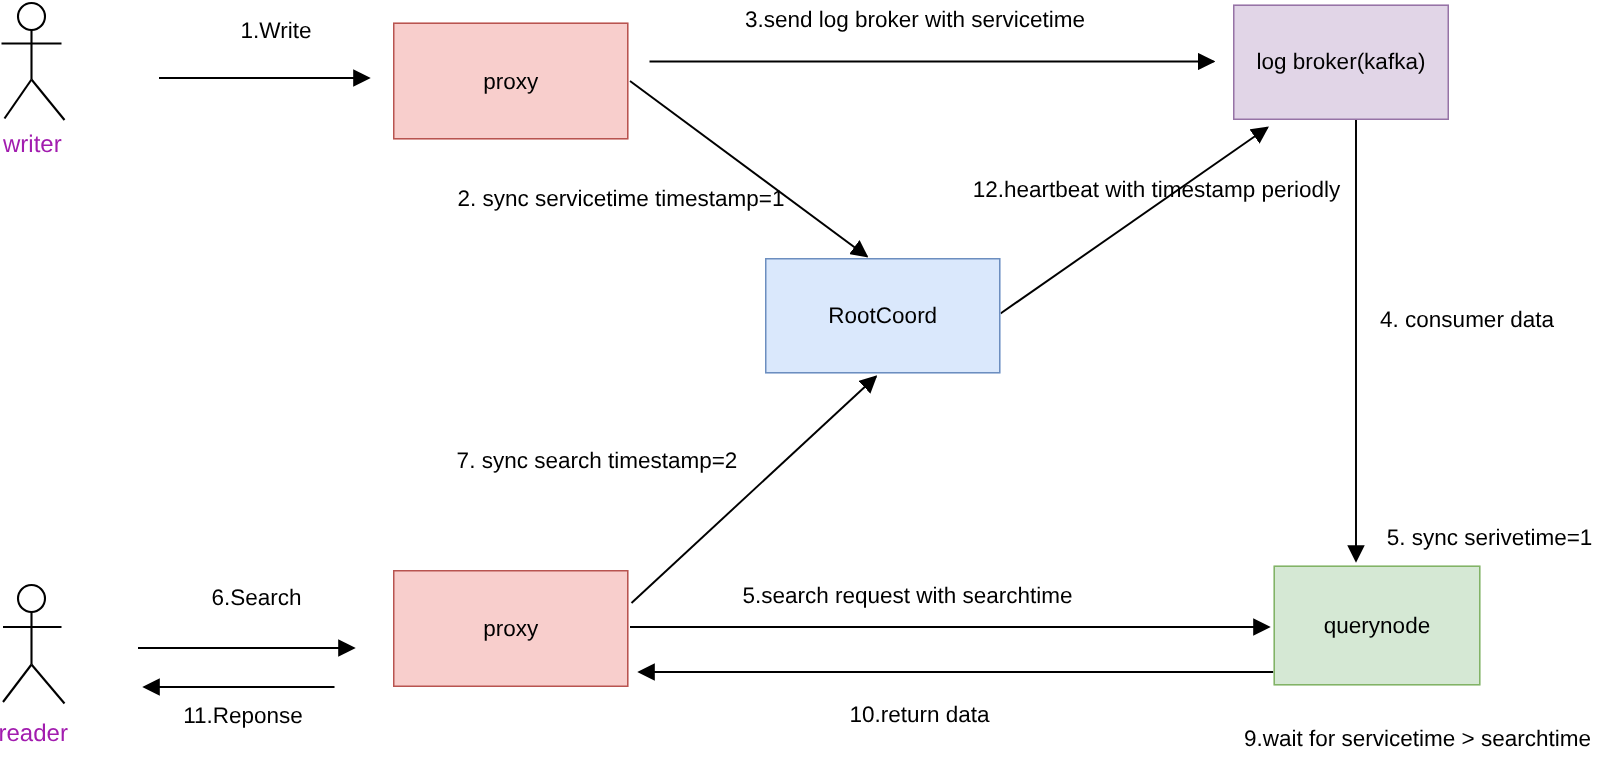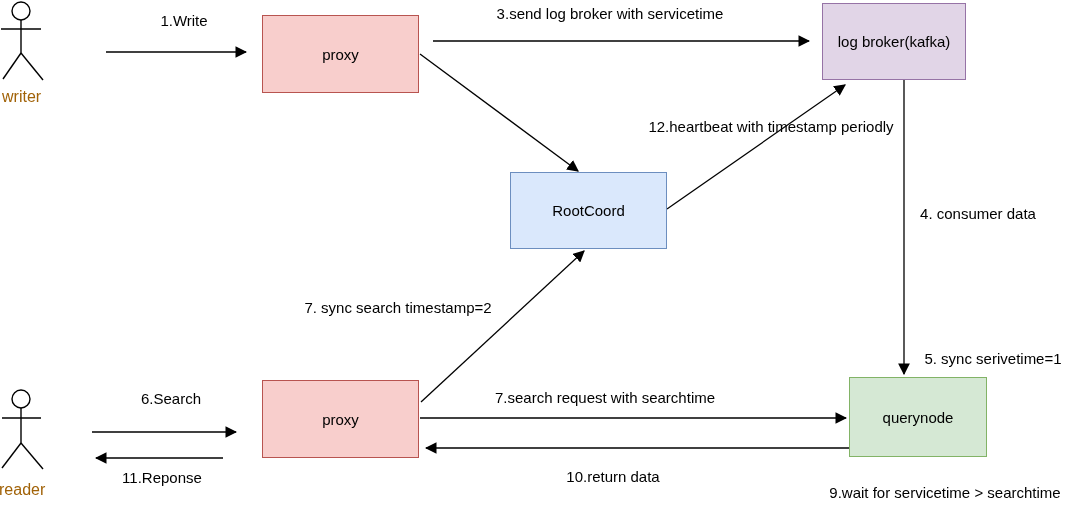--- a/index.html
+++ b/index.html
@@ -44,21 +44,21 @@
   .lbl-6  { left: 171px; top: 390px; }
   .lbl-7  { left: 398px; top: 299px; }
   .lbl-8  { left: 605px; top: 389px; }
   .lbl-9  { left: 945px; top: 484px; z-index: 6; }
   .lbl-10 { left: 613px; top: 468px; }
   .lbl-11 { left: 162px; top: 469px; }
   .lbl-12 { left: 771px; top: 118px; }
   .actor-label {
     position: absolute;
     font-size: 16px;
-    color: #a16207;
+    color: #a21caf;
     white-space: nowrap;
   }
   .actor-label-writer { left: 2px;  top: 88px; }
   .actor-label-reader { left: -1px; top: 481px; }
   .watermark {
     position: absolute;
     left: 836px;
     top: 448px;
     display: flex;
     align-items: center;
@@ -134,25 +134,26 @@
   </div>
 
   <div class="node node-querynode" style="background-color: rgb(213, 232, 212); border-color: rgb(130, 179, 102);">
     <span>querynode</span>
   </div>
 
   <div class="actor-label actor-label-writer">writer</div>
   <div class="actor-label actor-label-reader">reader</div>
 
   <div class="edge-label lbl-1">1.Write</div>
+  <div class="edge-label lbl-2">2. sync servicetime timestamp=1</div>
   <div class="edge-label lbl-3">3.send log broker with servicetime</div>
   <div class="edge-label lbl-4">4. consumer data</div>
   <div class="edge-label lbl-5">5. sync serivetime=1</div>
   <div class="edge-label lbl-6">6.Search</div>
   <div class="edge-label lbl-7">7. sync search timestamp=2</div>
-  <div class="edge-label lbl-8">7.search request with searchtime</div>
+  <div class="edge-label lbl-8">5.search request with searchtime</div>
   <div class="edge-label lbl-9">9.wait for servicetime &gt; searchtime</div>
   <div class="edge-label lbl-10">10.return data</div>
   <div class="edge-label lbl-11">11.Reponse</div>
   <div class="edge-label lbl-12">12.heartbeat with timestamp periodly</div>
 
 
 </div>
 
 </body></html>

